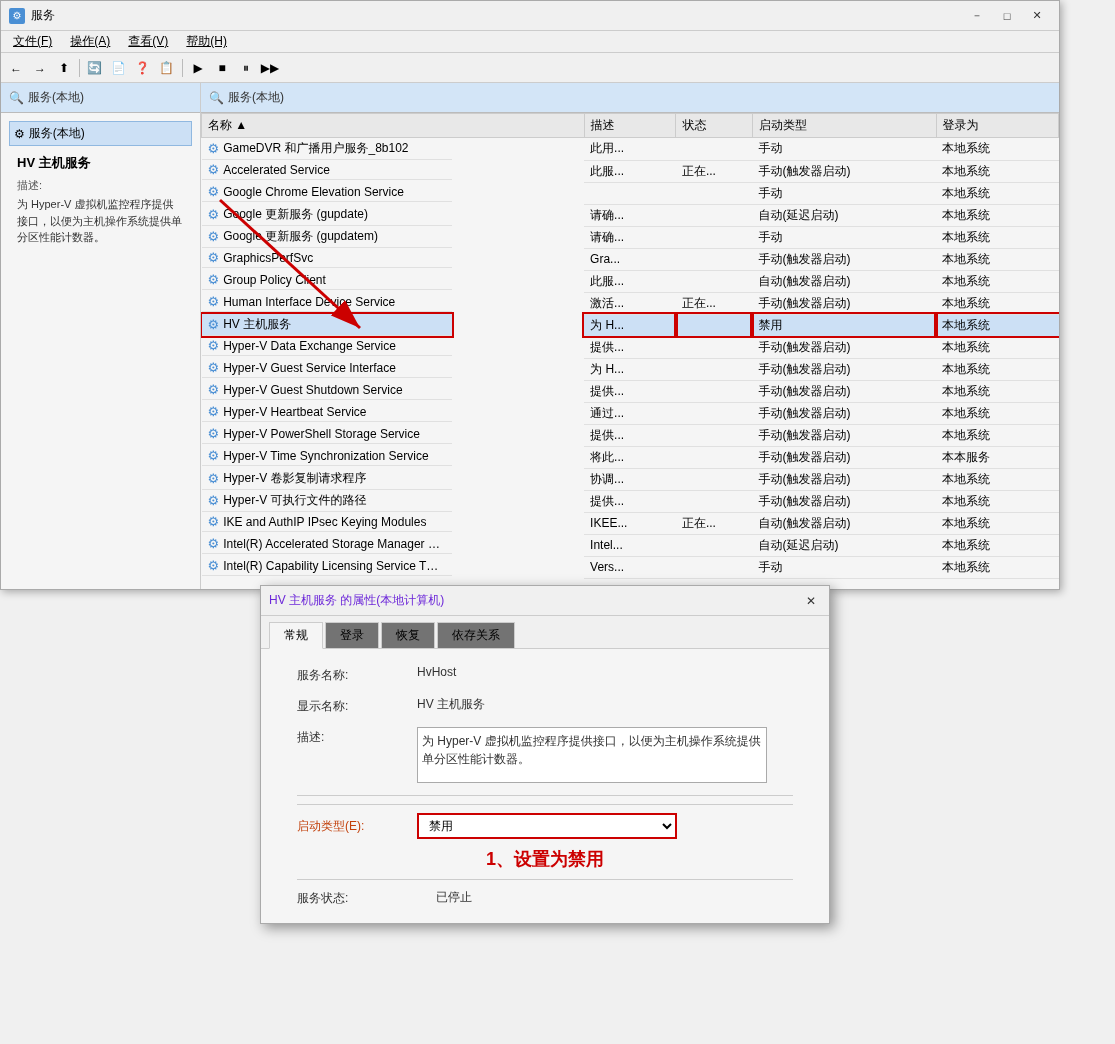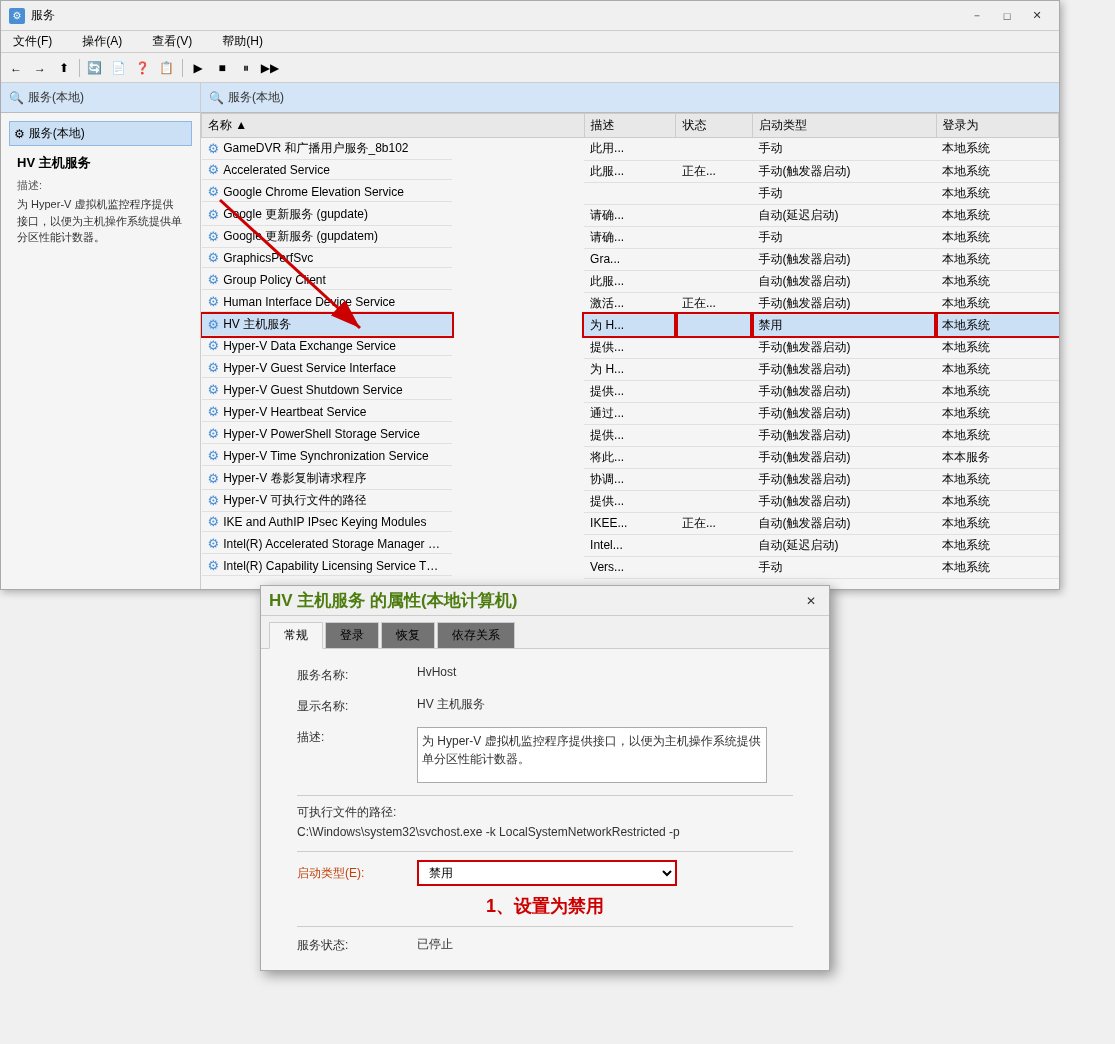--- a/index.html
+++ b/index.html
@@ -60,21 +60,22 @@
     }
 
     
     .menu-bar {
       height: 22px;
       background: #f0f0f0;
       display: flex;
       align-items: center;
       padding: 0 4px;
       border-bottom: 1px solid #ccc;
-      gap: 14px;
+      gap: 2px;
+      text-decoration: underline;
     }
     .menu-item {
       padding: 2px 8px;
       cursor: pointer;
       font-size: 12px;
     }
 
     
     .toolbar {
       height: 30px;
@@ -202,23 +203,22 @@
     .dialog-title-bar {
       height: 30px;
       background: #f0f0f0;
       border-bottom: 1px solid #ccc;
       display: flex;
       align-items: center;
       padding: 0 8px;
       justify-content: space-between;
     }
     .dialog-title {
-      font-size: 17px;
-      color: #4d7c0f;
-      font-weight: bold;
+      font-size: 12px;
+      color: #6d28d9;
     }
     .dialog-close {
       width: 20px; height: 18px;
       border: none;
       background: transparent;
       cursor: pointer;
       font-size: 12px;
       color: #333;
     }
 
@@ -318,20 +318,21 @@
       color: #cc0000;
       font-size: 18px;
       font-weight: bold;
       text-align: center;
       margin: 8px 0;
     }
     .service-status-row {
       display: flex;
       align-items: center;
       margin-top: 6px;
+      gap: 19px;
     }
     .dialog-divider {
       border: none;
       border-top: 1px solid #ccc;
       margin: 8px 0;
     }
 
     
     .table-wrapper {
       overflow-y: auto;
@@ -673,24 +674,20 @@
 
     <div class="dialog-row">
       <span class="dialog-label">描述:</span>
       <div class="dialog-desc-box">
         <span>为 Hyper-V 虚拟机监控程序提供接口，以便为主机操作系统提供单分区性能计数器。</span>
       </div>
     </div>
 
     <hr class="dialog-divider">
 
-    <div class="dialog-path-row">
-      <div class="dialog-path-label">可执行文件的路径:</div>
-      <div class="dialog-path-value">C:\Windows\system32\svchost.exe -k LocalSystemNetworkRestricted -p</div>
-    </div>
 
     <hr class="dialog-divider">
 
     <div class="startup-row">
       <span class="startup-label">启动类型(E):</span>
       <div class="startup-select-wrapper">
         <select><option>自动</option><option>自动(延迟启动)</option><option>手动</option><option selected="">禁用</option></select>
       </div>
     </div>
 

